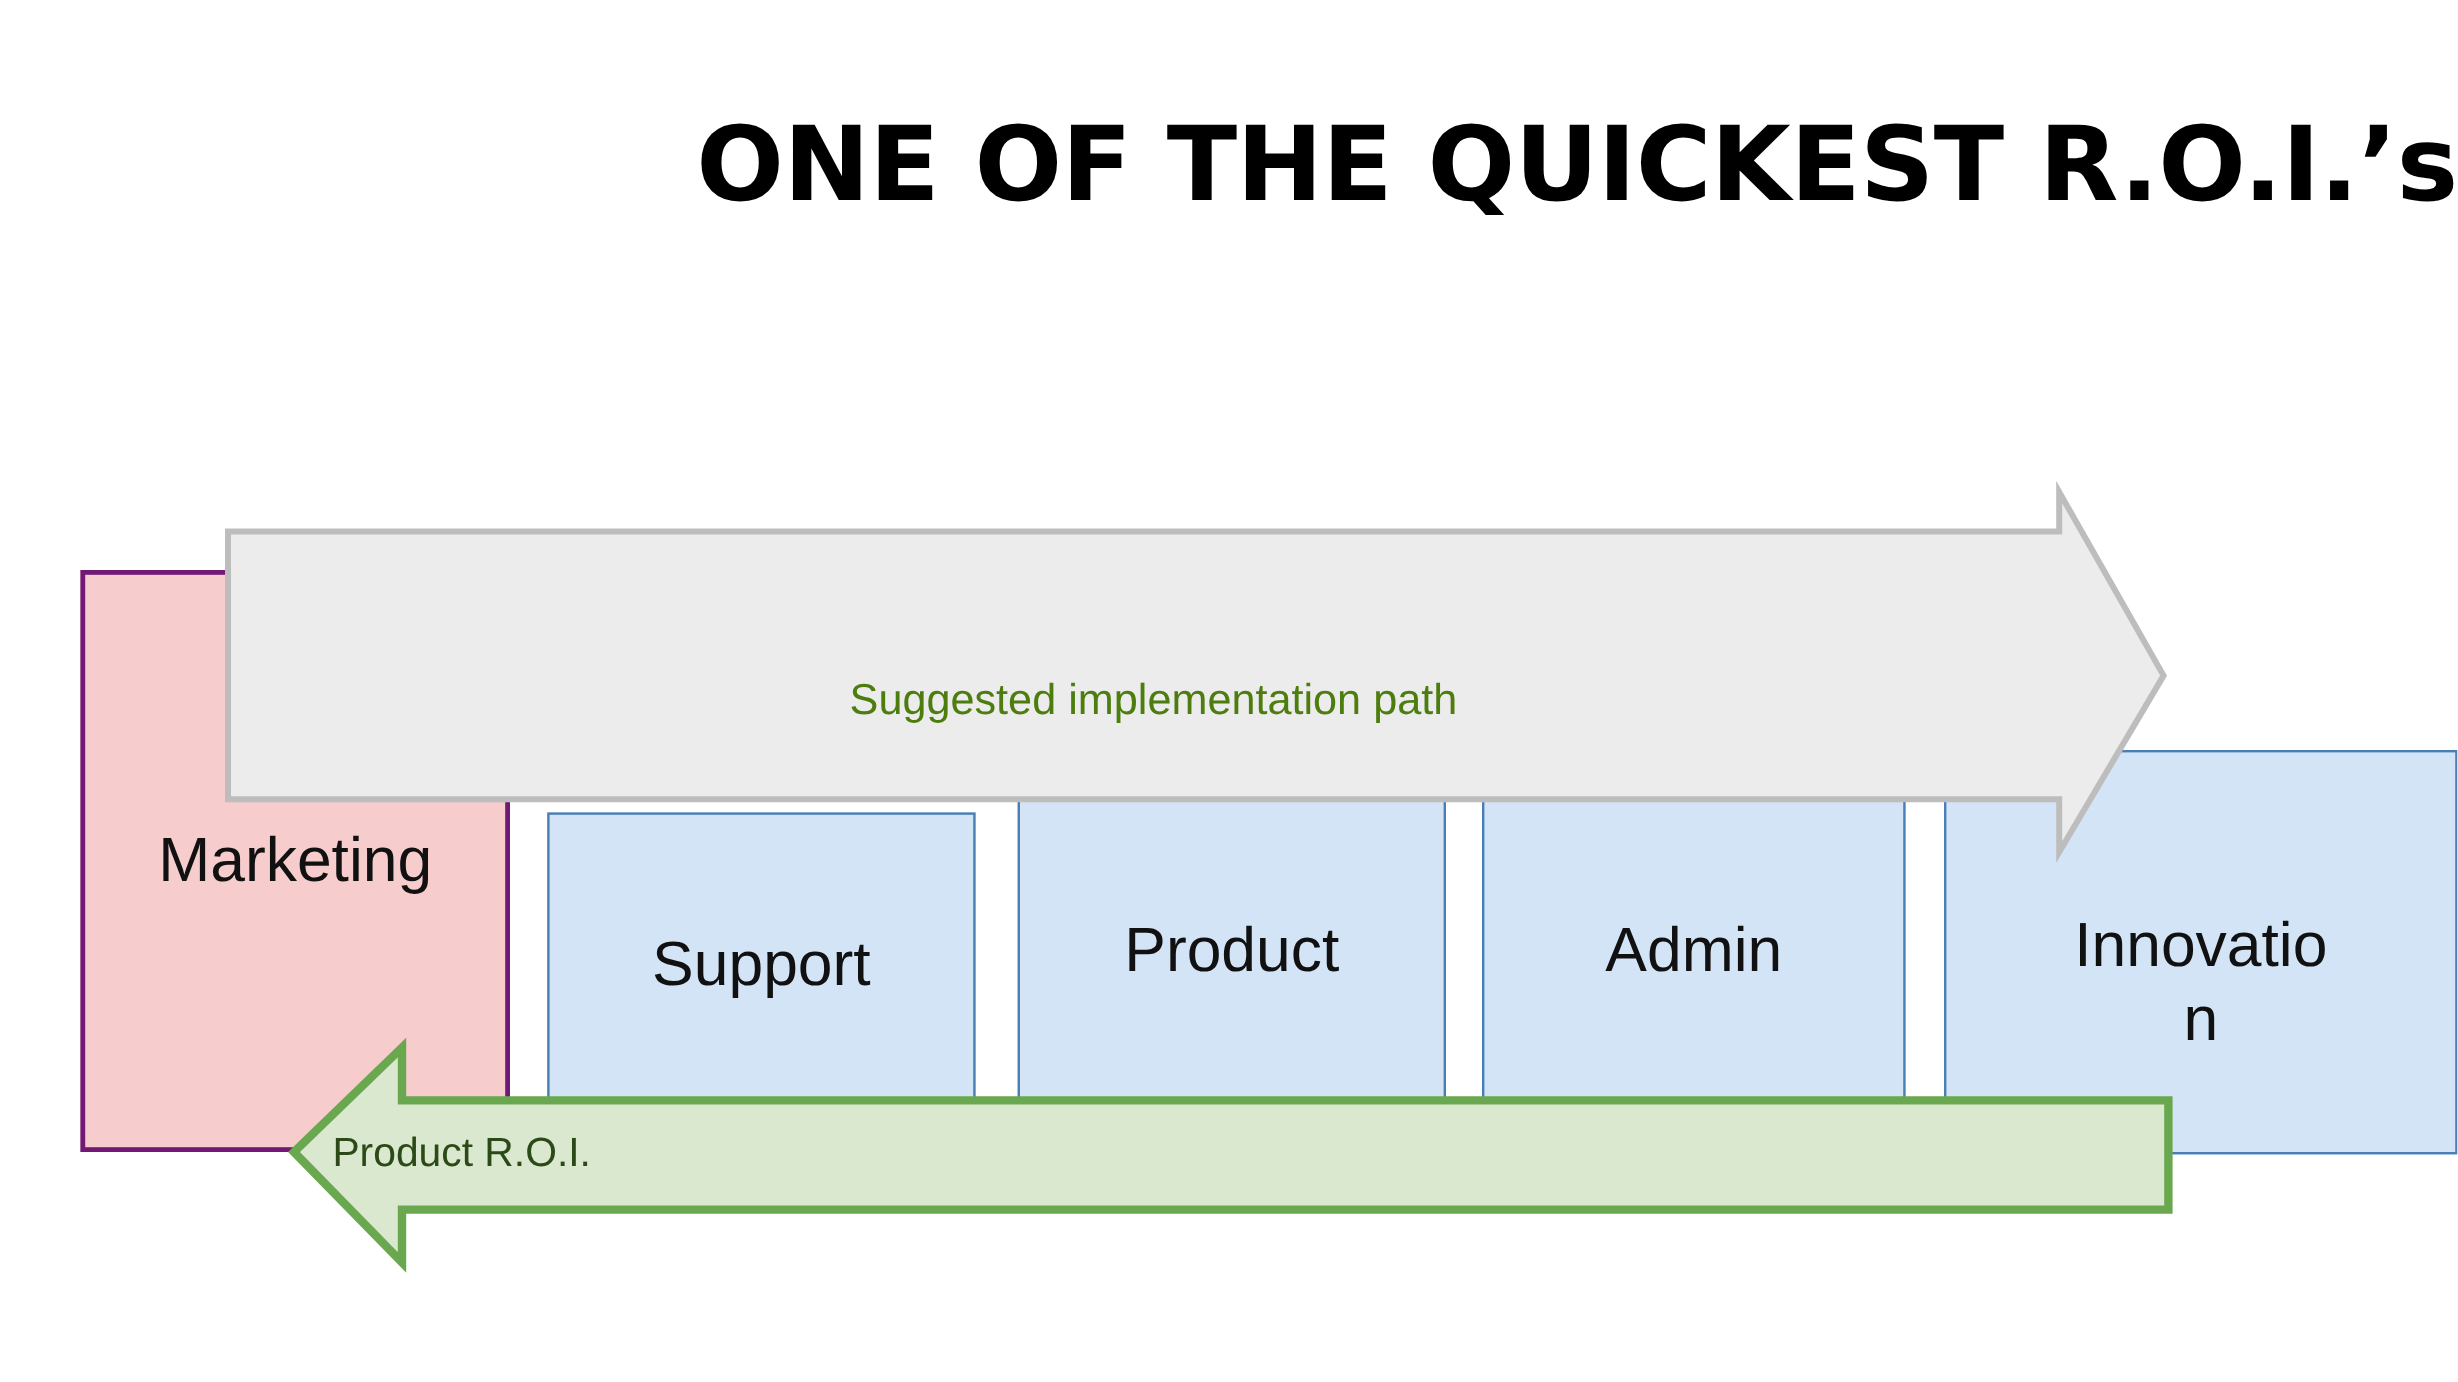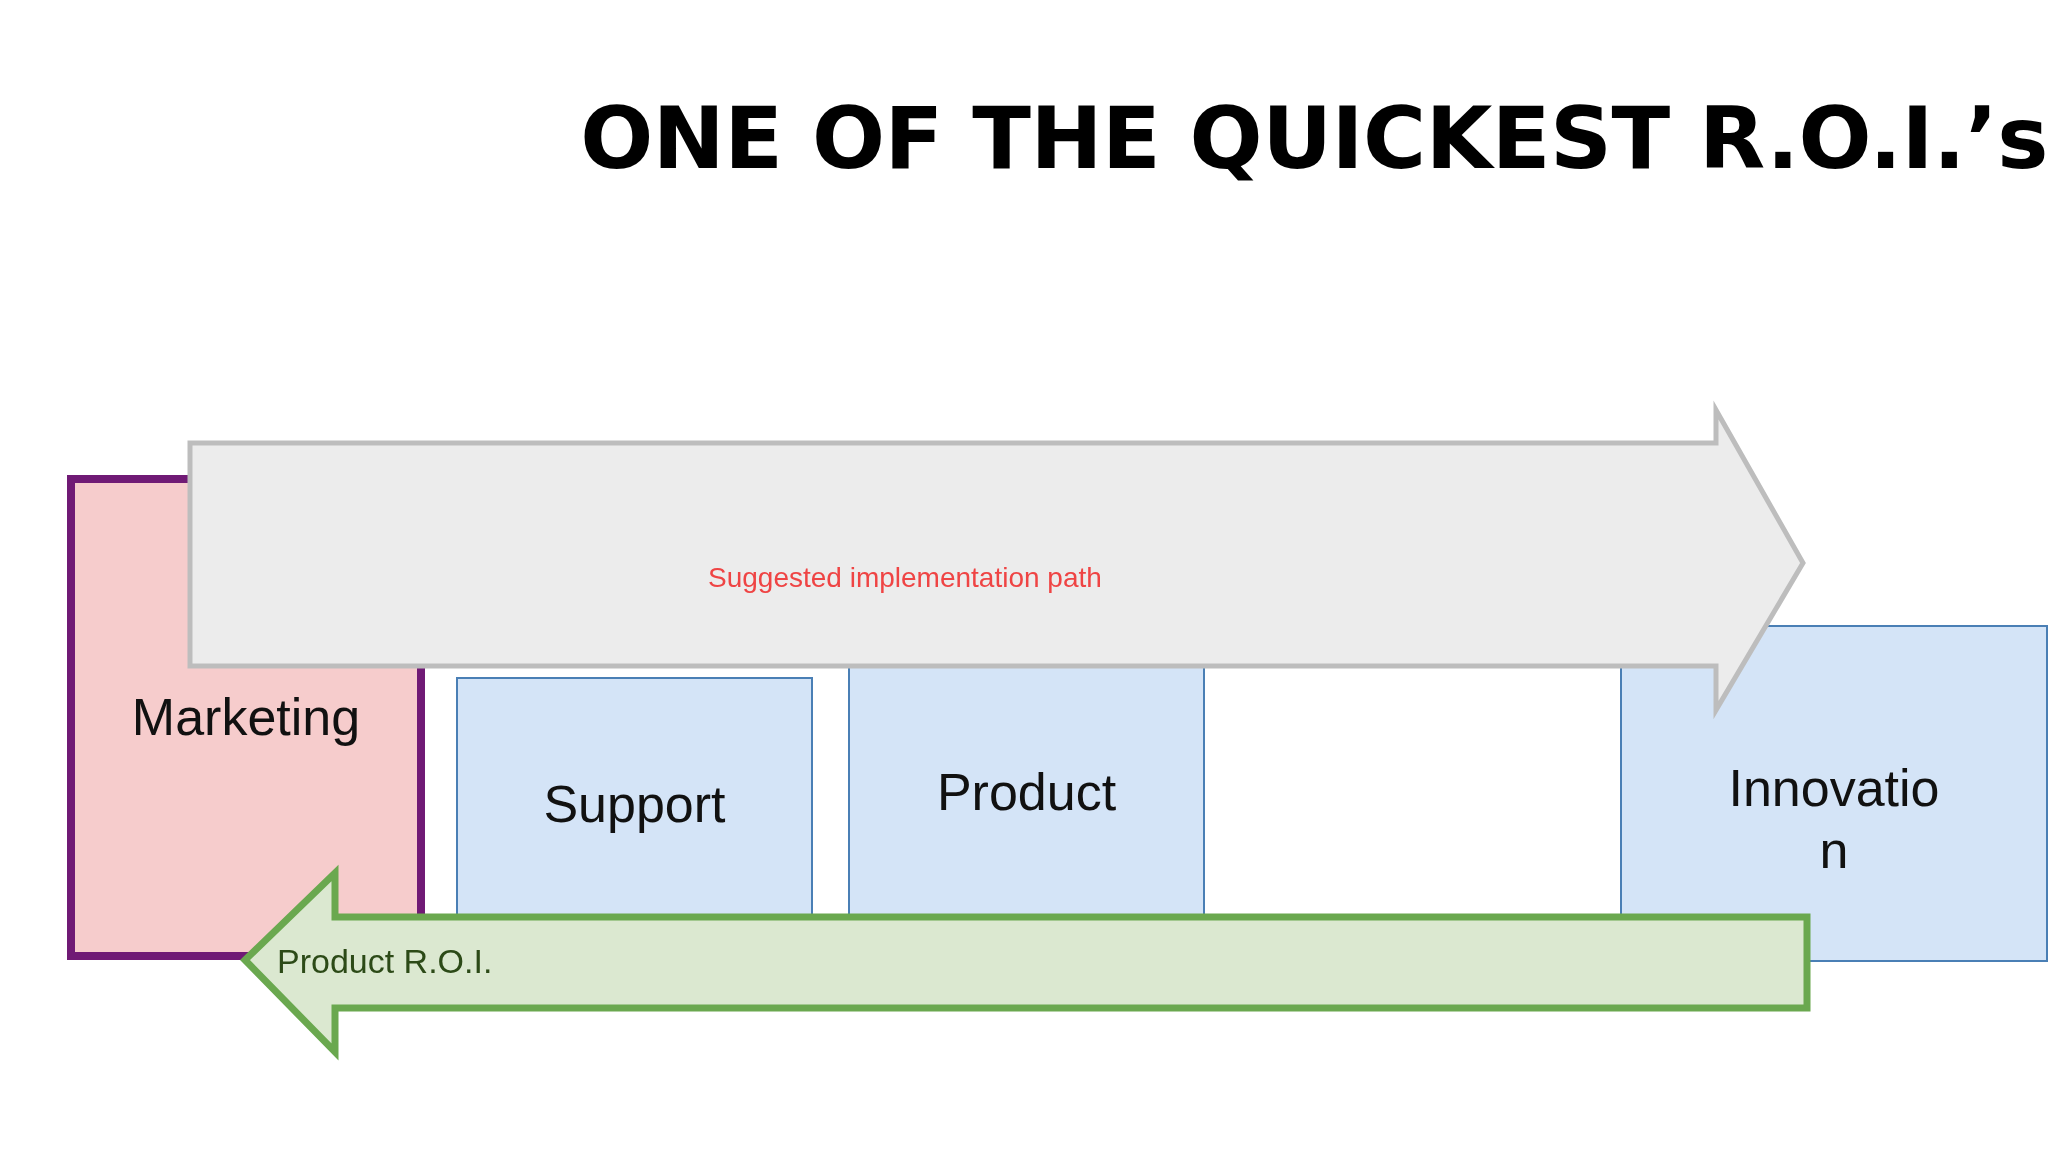--- a/index.html
+++ b/index.html
@@ -75,40 +75,40 @@
     text-align: center;
     font-family: "Liberation Sans", sans-serif;
     font-size: 52px;
     color: #111111;
     line-height: 1.18;
     word-break: break-all;
     padding: 0 6px;
   }
   .stage-box.pink {
     background: #f6cccc;
-    border: 8px solid #701a75;
+    border: 4px solid #701a75;
   }
   .stage-box.blue {
     background: #d4e4f7;
     border: 2px solid #4a7fb5;
   }
 
   
   .arrow-svg {
     position: absolute;
     overflow: visible;
   }
   .arrow-label {
     position: absolute;
     font-family: "Liberation Sans", sans-serif;
     white-space: nowrap;
   }
   #gray-arrow-label {
-    font-size: 28px;
-    color: #ef4444;
+    font-size: 36px;
+    color: #4d7c0f;
   }
   #green-arrow-label {
     font-size: 34px;
     color: #2c4a17;
   }
 </style>
 </head>
 <body>
 
 <div id="slide">
@@ -123,20 +123,23 @@
     </div>
 
     <div class="stage-box blue" style="left:456px; top:665px; width:357px; height:255px;margin-top:12px;">
       <span>Support</span>
     </div>
 
     <div class="stage-box blue" style="left:848px; top:665px; width:357px; height:255px;">
       <span>Product</span>
     </div>
 
+    <div class="stage-box blue" style="left:1235px; top:665px; width:353px; height:255px;">
+      <span>Admin</span>
+    </div>
 
     <div class="stage-box blue" style="left:1620px; top:625px; width:428px; height:337px; align-items:center; padding-top:52px;">
       <span style="display:block; width:235px;">Innovation</span>
     </div>
 
     <svg class="arrow-svg" style="left:188px; top:408px;" width="1620" height="310" viewBox="0 0 1620 310">
       <polygon points="2,35 1528,35 1528,2 1615,155 1528,302 1528,258 2,258" fill="#ececec" stroke="#bdbdbd" stroke-width="5" stroke-linejoin="miter"></polygon>
     </svg>
     <div class="arrow-label" id="gray-arrow-label" style="left:708px; top:562px;">Suggested implementation path</div>
 

